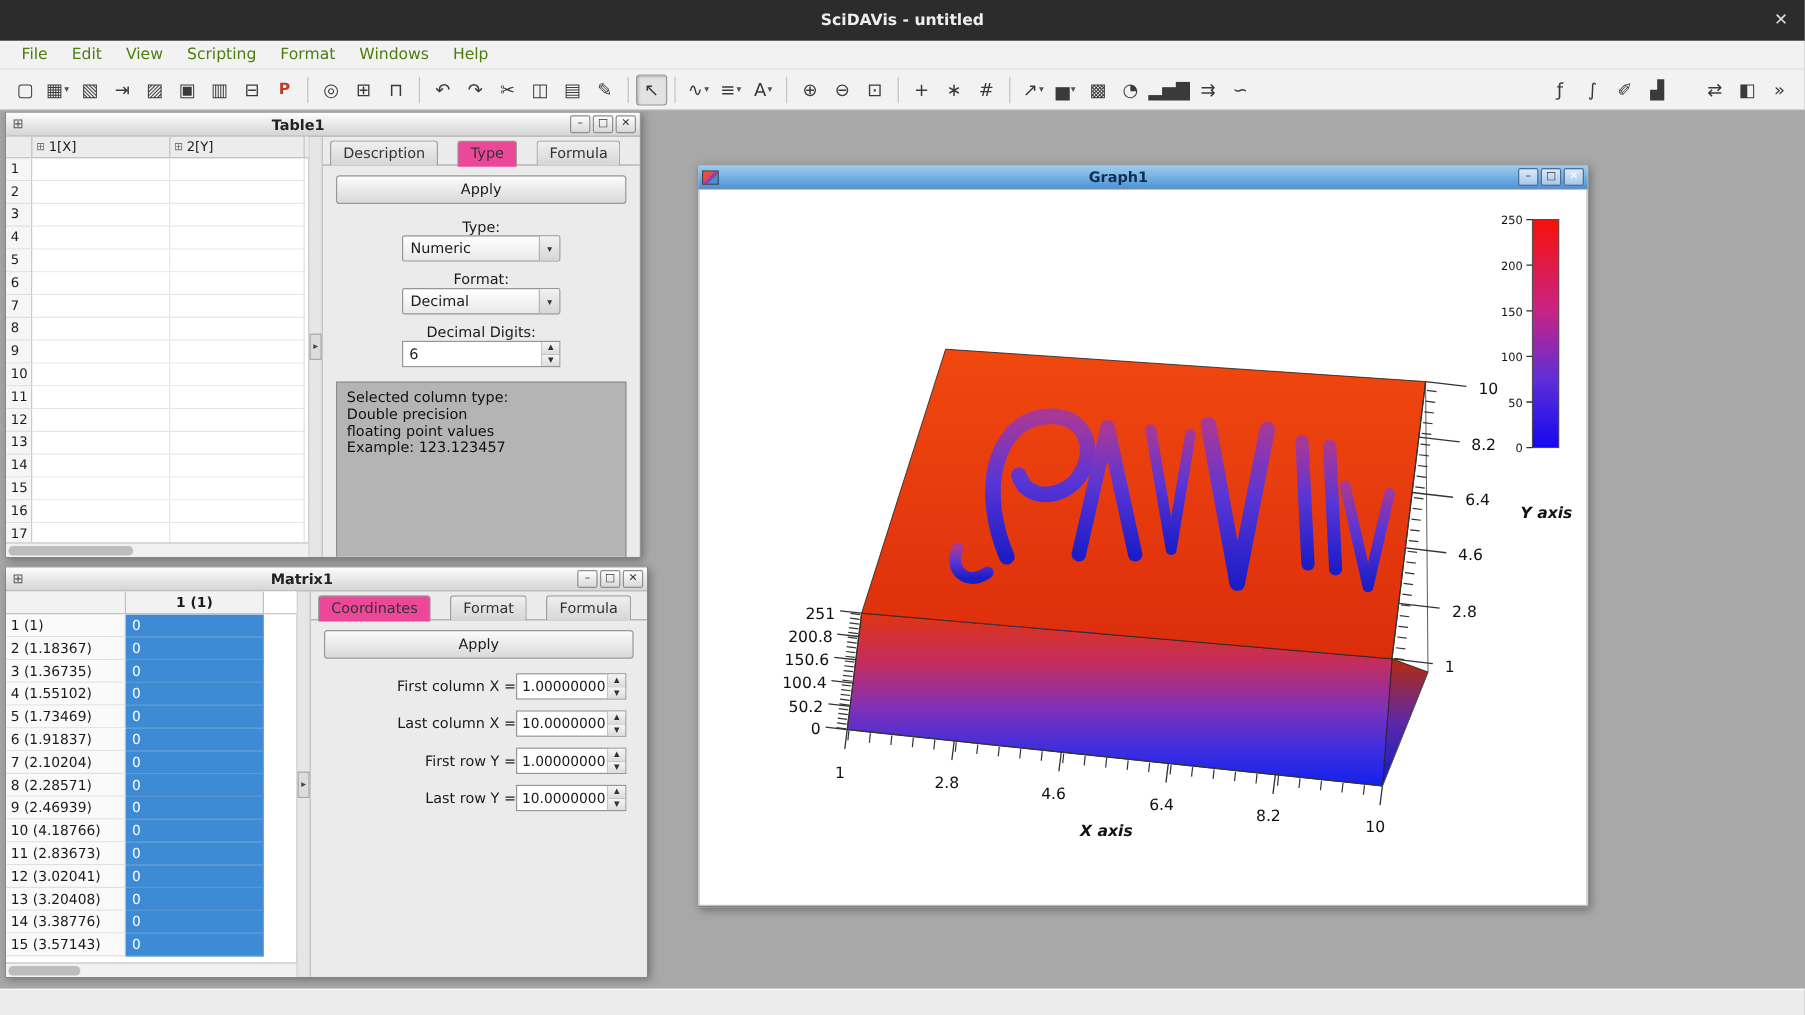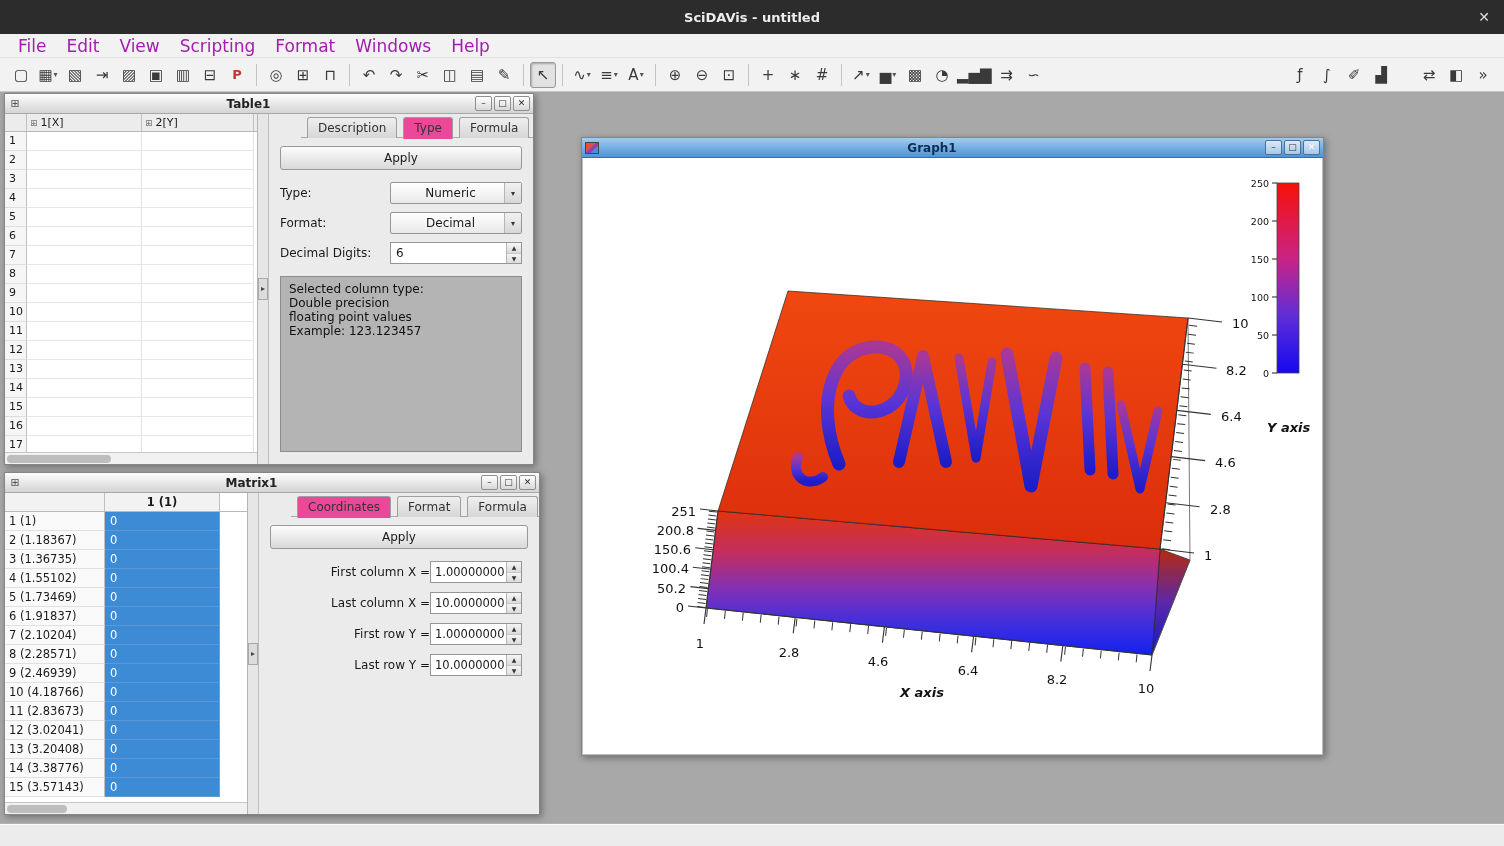--- a/index.html
+++ b/index.html
@@ -5,21 +5,21 @@
   * { box-sizing: border-box; margin: 0; padding: 0; }
   html,body { width:1504px; height:846px; overflow:hidden; }
   body { font-family:"DejaVu Sans","Liberation Sans",sans-serif; font-size:12px; color:#1a1a1a; background:#a8a8a8; position:relative; }
 
   
   #titlebar { position:absolute; top:0; left:0; right:0; height:34px; background:#2c2c2c; display:flex; align-items:center; justify-content:center; }
   .tb-title { color:#eeeeee; font-weight:bold; font-size:13px; }
   .tb-close { position:absolute; right:14px; color:#dddddd; font-size:14px; cursor:default; }
 
   #menubar { position:absolute; top:34px; left:0; right:0; height:24px; background:#f2f2f2; display:flex; align-items:center; padding-left:8px; border-bottom:1px solid #e2e2e2; }
-  .menu-item { padding:3px 10px; font-size:17px; color:#a21caf; }
+  .menu-item { padding:3px 10px; font-size:13px; color:#4d7c0f; }
 
   #toolbar { position:absolute; top:58px; left:0; right:0; height:34px; background:#f2f2f2; border-bottom:1px solid #c6c6c6; display:flex; align-items:center; padding:0 8px; gap:1px; }
   .tool { min-width:26px; height:26px; display:flex; align-items:center; justify-content:center; font-size:15px; color:#3a3a3a; border:1px solid transparent; border-radius:3px; }
   .tool .ddv { font-size:8px; margin-left:1px; color:#555; }
   .tool.selected { background:#e2e2e2; border-color:#9a9a9a; box-shadow:inset 1px 1px 2px rgba(0,0,0,.25); }
   .tool.pdf { color:#c0392b; font-weight:bold; font-size:13px; }
   .tsep { width:1px; height:22px; background:#c4c4c4; margin:0 5px; flex:none; }
   .tspacer { flex:1; }
   .tgap { width:20px; flex:none; }
 
@@ -52,28 +52,28 @@
   .tgut { width:22px; flex:none; background:#f6f6f6; border-right:1px solid #c0c0c0; border-bottom:1px solid #dedede; font-size:11px; padding:2px 0 0 4px; }
   .tc { width:115px; flex:none; background:#fff; border-right:1px solid #e2e2e2; border-bottom:1px solid #e6e6e6; }
   .tc.c2 { width:112px; }
   .hscroll { height:12px; flex:none; background:#f1f1f1; border-top:1px solid #c6c6c6; position:relative; }
   .hthumb { position:absolute; top:2px; left:2px; height:8px; background:#bdbdbd; border-radius:4px; }
   .vsplit { width:11px; flex:none; background:#e6e6e6; border-right:1px solid #bdbdbd; position:relative; }
   .varrow { position:absolute; top:50%; left:0; margin-top:-11px; width:10px; height:22px; background:#dcdcdc; border:1px solid #a8a8a8; font-size:8px; line-height:20px; text-align:center; color:#444; }
 
   
   .ppanel { flex:1; display:flex; flex-direction:column; background:#ebebeb; min-width:0; }
-  .tabs { display:flex; padding:3px 6px 0; gap:6px; flex:none; height:24px; border-bottom:1px solid #a9a9a9;margin-left:32px; }
+  .tabs { display:flex; padding:3px 6px 0; gap:16px; flex:none; height:24px; border-bottom:1px solid #a9a9a9; }
   .tab { border:1px solid #9f9f9f; border-bottom:none; border-radius:3px 3px 0 0; padding:3px 10px 0; font-size:12px; background:linear-gradient(#efefef,#d6d6d6); color:#333; height:21px; }
   .tab.active { background:#ec4899; height:22px; margin-bottom:-1px; position:relative; z-index:2; }
   .pbody { flex:1; padding:8px 9px; overflow:hidden; }
   .applybtn { height:24px; border:1px solid #989898; border-radius:3px; background:linear-gradient(#fcfcfc,#d9d9d9); display:flex; align-items:center; justify-content:center; font-size:12px; margin:0 2px 12px; }
-  .frow { display:flex; align-items:center; margin:8px 2px; font-size:12px; }
+  .frow { display:flex; align-items:center; margin:8px 2px; font-size:12px;flex-direction:column; }
   .flabel { flex:1; }
-  .dropdown { width:132px; flex:none; height:22px; border:1px solid #969696; border-radius:2px; background:linear-gradient(#ffffff,#e9e9e9); display:flex; align-items:center; padding-left:6px;text-align:center; }
+  .dropdown { width:132px; flex:none; height:22px; border:1px solid #969696; border-radius:2px; background:linear-gradient(#ffffff,#e9e9e9); display:flex; align-items:center; padding-left:6px; }
   .dval { flex:1; font-size:12px; }
   .darr { width:17px; height:20px; border-left:1px solid #b5b5b5; background:linear-gradient(#f2f2f2,#d6d6d6); display:flex; align-items:center; justify-content:center; font-size:8px; color:#333; }
   .spinbox { width:132px; flex:none; height:22px; border:1px solid #969696; background:#fff; display:flex; }
   .sval { flex:1; padding:3px 0 0 5px; font-size:12px; }
   .spincol { width:15px; flex:none; display:flex; flex-direction:column; border-left:1px solid #b5b5b5; }
   .sp { flex:1; font-size:6px; line-height:9px; text-align:center; background:linear-gradient(#f5f5f5,#dcdcdc); color:#333; border-bottom:1px solid #c5c5c5; }
   .sp:last-child { border-bottom:none; }
   .infobox { margin:12px 2px 0; background:#b4b4b4; border:1px solid #8d8d8d; padding:5px 8px; font-size:12px; line-height:1.18; white-space:pre-line; height:176px; color:#111; }
 
   

